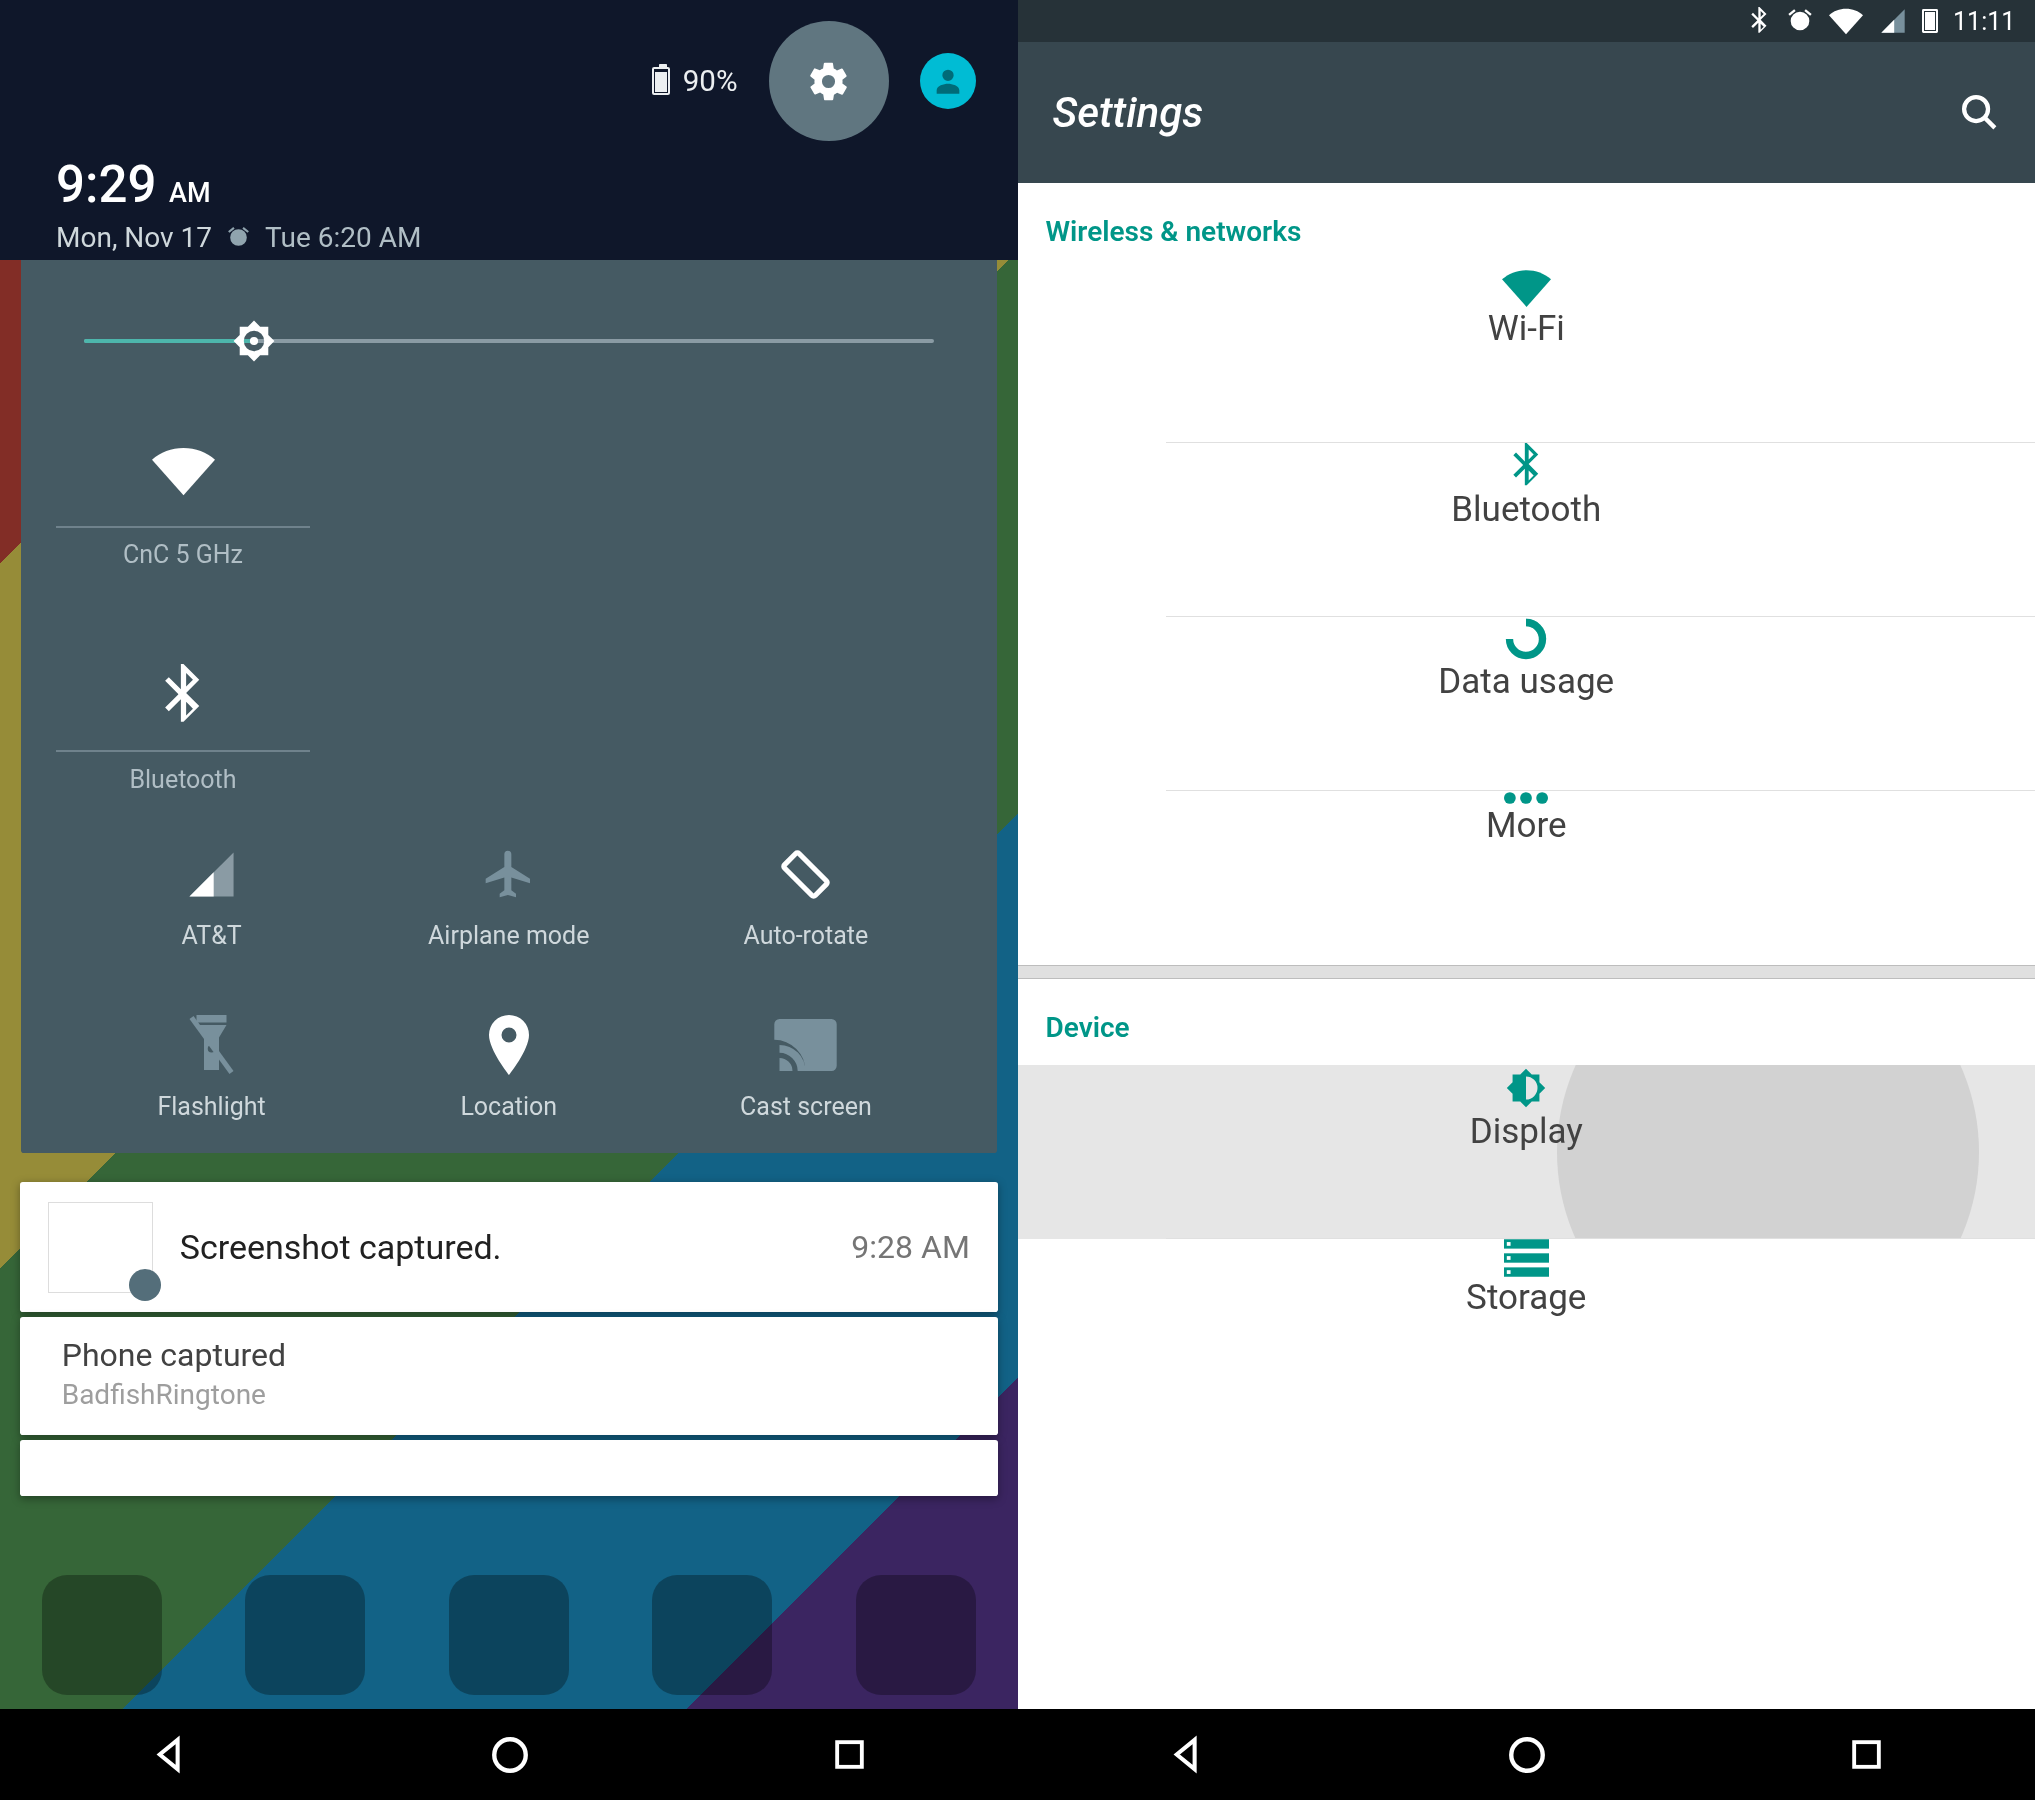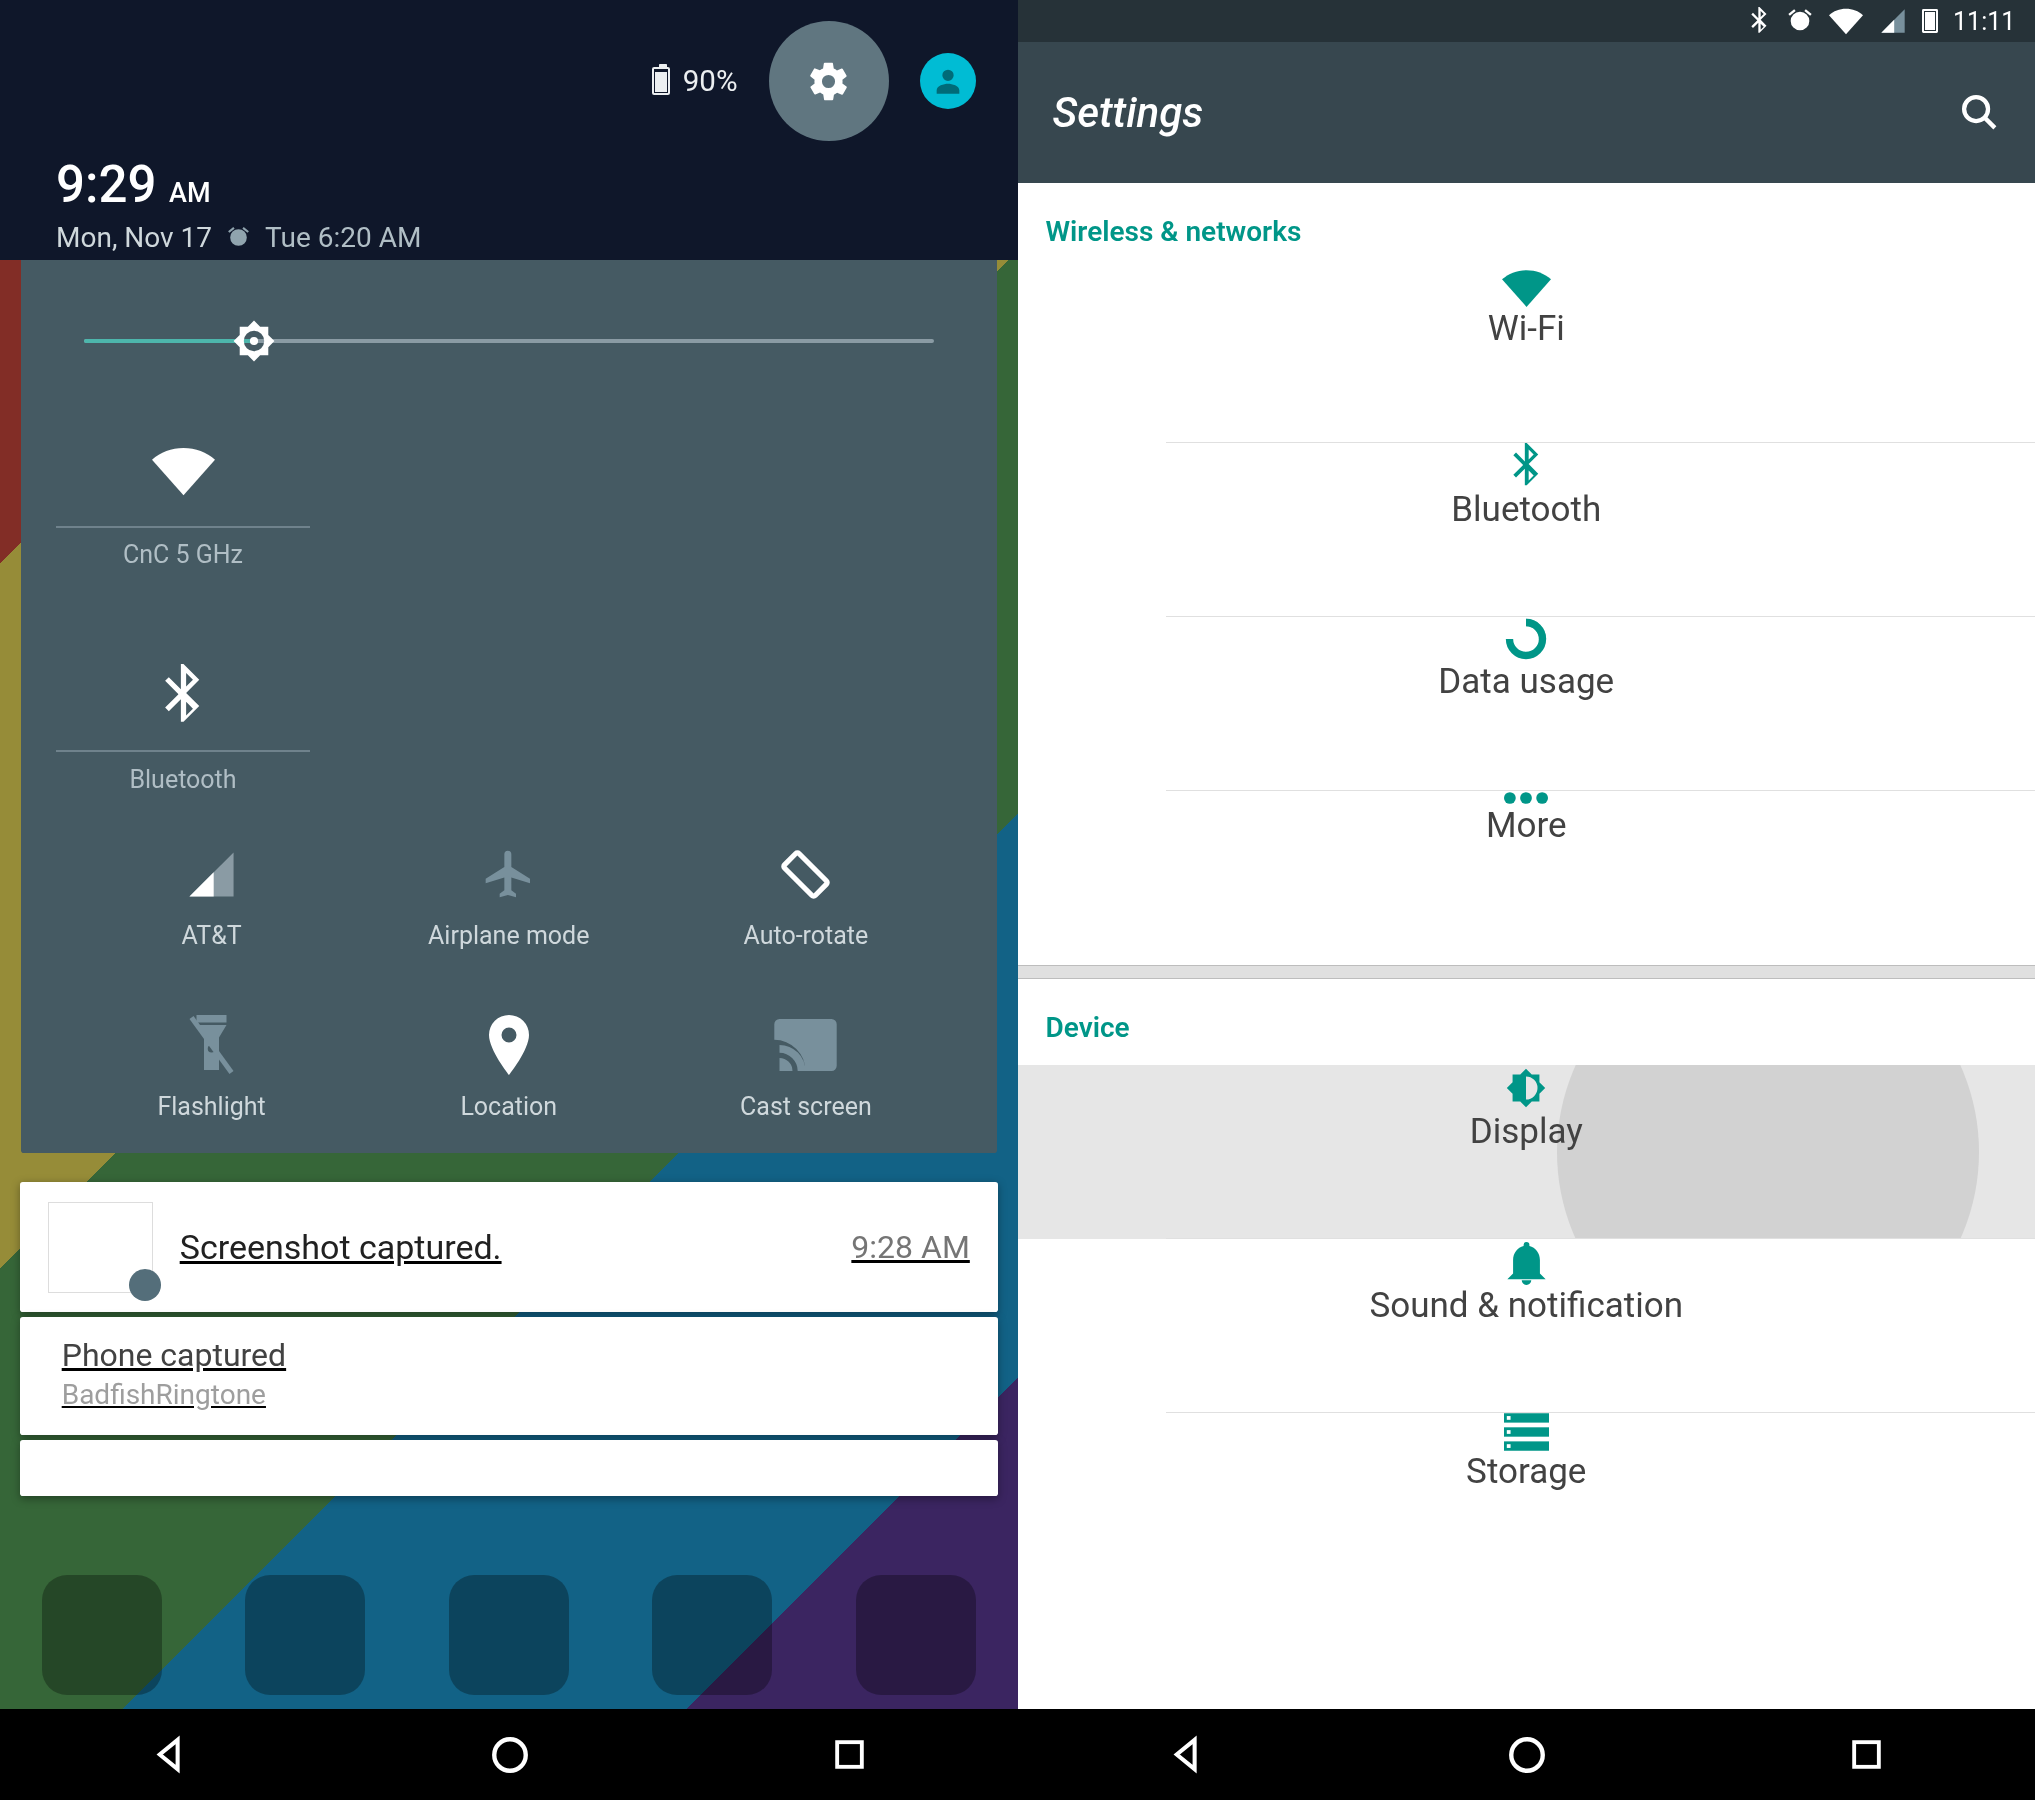--- a/index.html
+++ b/index.html
@@ -32,21 +32,21 @@
   .left .tiles2 { display:flex; justify-content:center; gap:91px; padding:14px 0 0 0;flex-direction:column;}
   .left .tile { width:324px; text-align:center; color:#cfd8dc; }
   .left .tile .iconwrap { height:70px; display:flex; align-items:center; justify-content:center;}
   .left .tile .sep { height:2.1px; background:#6f828c; margin:19.7px 35px 12.7px 35px;}
   .left .tile .lbl { font-size:25px; color:#b0bec5; }
   .left .tiles3 { display:grid; grid-template-columns:repeat(3,1fr); padding:49px 42px 0 42px; row-gap:63px; }
   .left .tile3 { text-align:center; color:#cfd8dc; }
   .left .tile3 .iconwrap { height:63px; display:flex; align-items:center; justify-content:center; margin-bottom:15.5px;}
   .left .tile3 .lbl { font-size:25px; color:#cfd8dc; }
   .left .notif-stack { position:absolute; left:19.7px; right:19.7px; top:1182px; }
-  .left .card { background:#fff; border-radius:2.8px; box-shadow:0 2.8px 8.4px rgba(0,0,0,.35); margin-bottom:4.2px; padding:0;text-decoration:underline; }
+  .left .card { background:#fff; border-radius:2.8px; box-shadow:0 2.8px 8.4px rgba(0,0,0,.35); margin-bottom:4.2px; padding:0; }
   .left .card.ss { display:flex; align-items:center; padding:19.7px 28px; gap:27px;}
   .left .thumb-img { width:105px; height:91px; background:#fff; border:0.7px solid #ddd; position:relative;}
   .left .thumb-img::after{content:"";position:absolute;right:-9.8px;bottom:-9.8px;width:32px;height:32px;border-radius:50%;background:#546e7a;}
   .left .card .title { font-size:34px; color:#212121; }
   .left .card .time { margin-left:auto; font-size:32px; color:#757575;}
   .left .card.rt { padding:19.7px 28px 24px 42px; }
   .left .card.rt .l1 { font-size:32px; color:#424242; }
   .left .card.rt .l2 { font-size:28px; color:#9e9e9e; margin-top:4.2px;}
   .left .dock { position:absolute; left:0; right:0; bottom:91px; height:148px; display:flex; justify-content:space-between; padding:0 42px; align-items:center; }
   .left .dock .i { width:120px; height:120px; border-radius:25px; background:rgba(0,0,0,.3);}
@@ -304,29 +304,20 @@
       <div class="ic" style="position:relative;z-index:1">
           <svg width="46" height="46" viewBox="0 0 24 24">
             <path class="teal" d="M12 2 15 5h4v4l3 3-3 3v4h-4l-3 3-3-3H5v-4l-3-3 3-3V5h4Zm0 4v12a6 6 0 0 0 0-12Z"></path>
           </svg>
         </div>
       <div class="lbl" style="position:relative;z-index:1">Display</div>
       <div class="div"></div>
     </div>
     <div class="row">
       <div class="ic">
-          <svg width="41" height="46" viewBox="0 0 20 24">
-            <path class="teal" d="M10 24a2.5 2.5 0 0 0 2.5-2.5h-5A2.5 2.5 0 0 0 10 24Zm7-6V11c0-3.6-2.3-6.6-5.5-7.3V3a1.5 1.5 0 0 0-3 0v.7C5.3 4.4 3 7.4 3 11v7l-3 3h20Z"></path>
-          </svg>
-        </div>
-      <div class="lbl">Sound &amp; notification</div>
-      <div class="div"></div>
-    </div>
-    <div class="row">
-      <div class="ic">
           <svg width="45" height="38" viewBox="0 0 24 20">
             <rect width="24" height="5" class="teal"></rect>
             <rect y="7.5" width="24" height="5" class="teal"></rect>
             <rect y="15" width="24" height="5" class="teal"></rect>
             <rect x="1.5" y="1.5" width="2" height="2" fill="#fff"></rect>
             <rect x="1.5" y="9" width="2" height="2" fill="#fff"></rect>
             <rect x="1.5" y="16.5" width="2" height="2" fill="#fff"></rect>
           </svg>
         </div>
       <div class="lbl">Storage</div>

